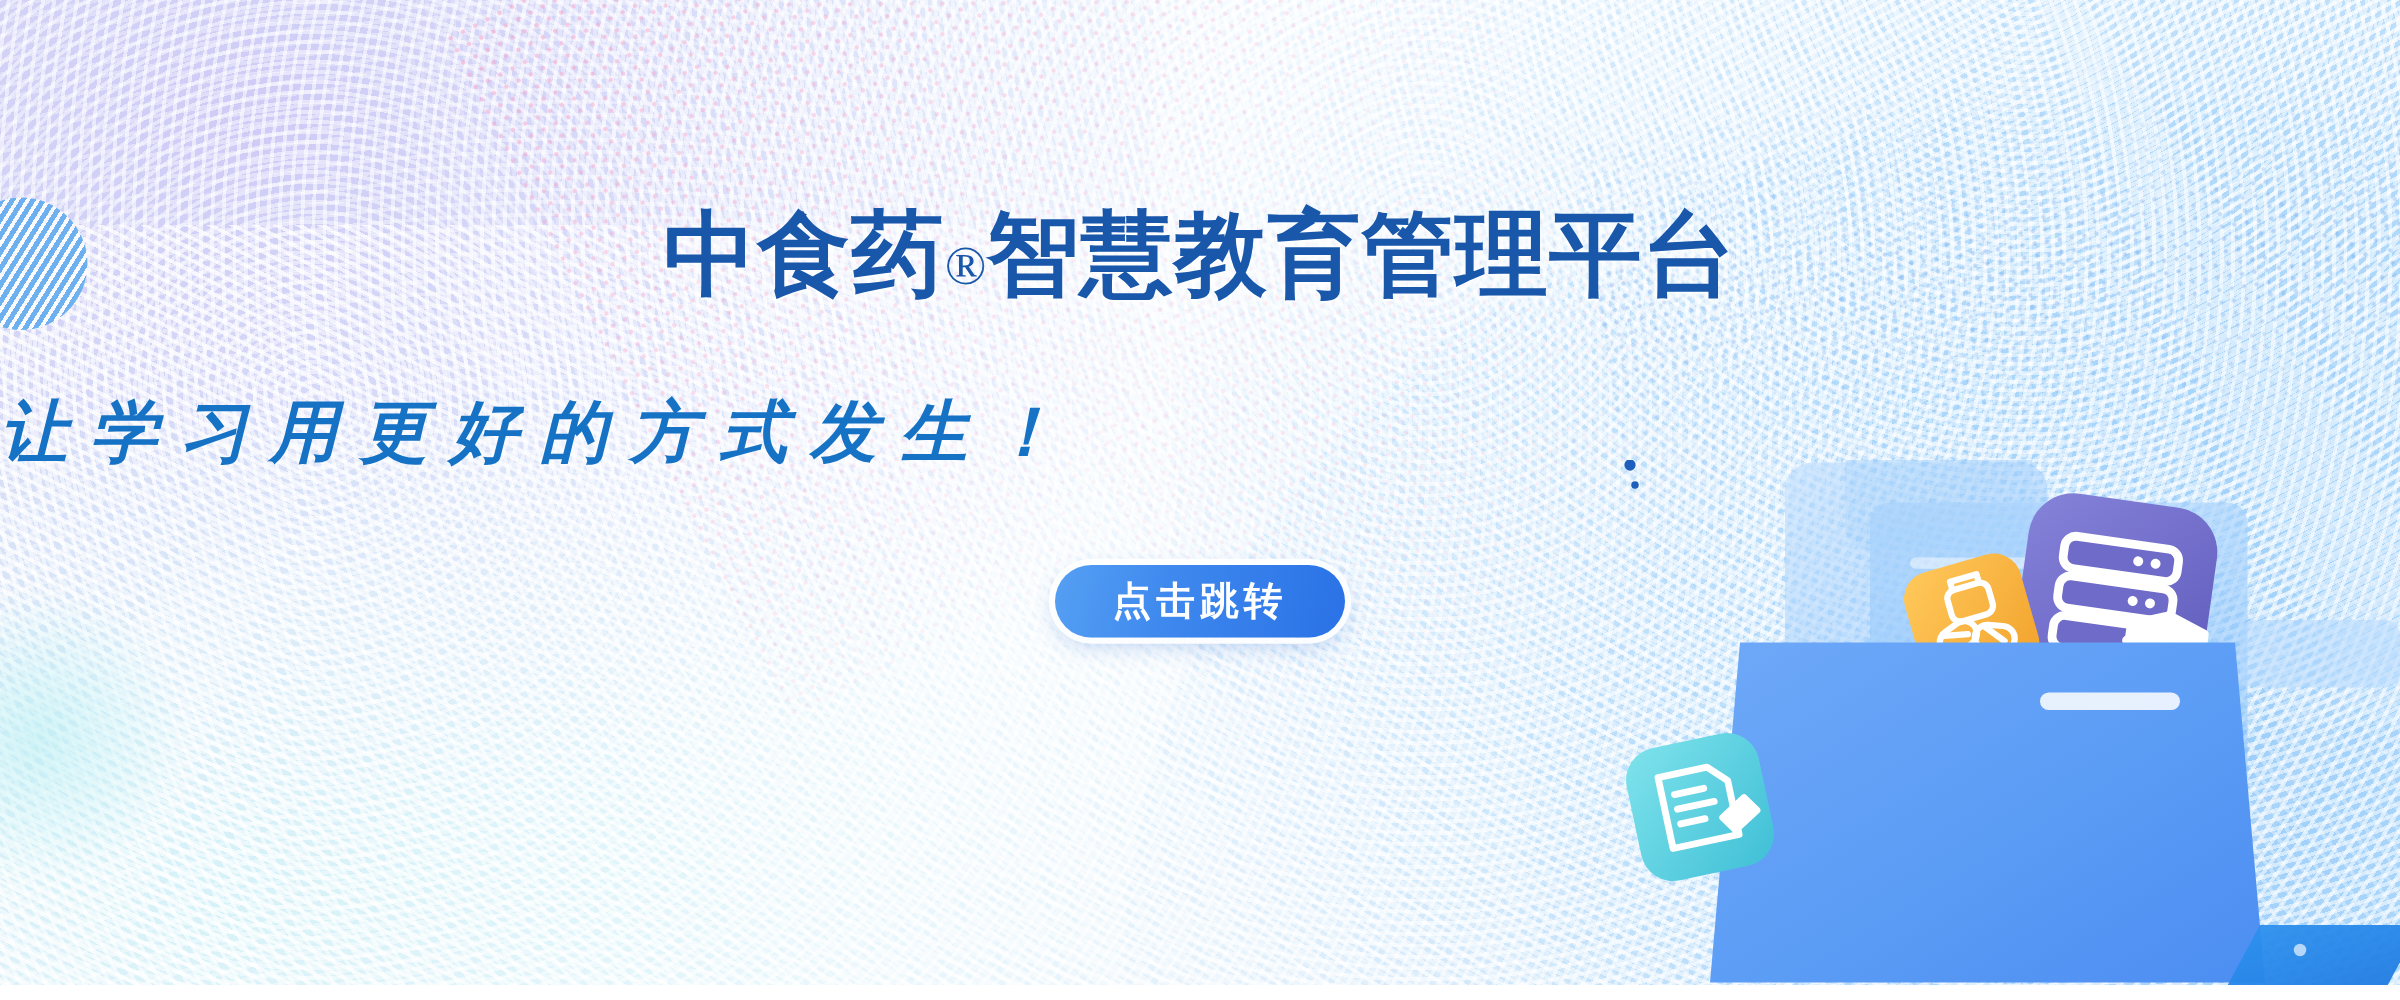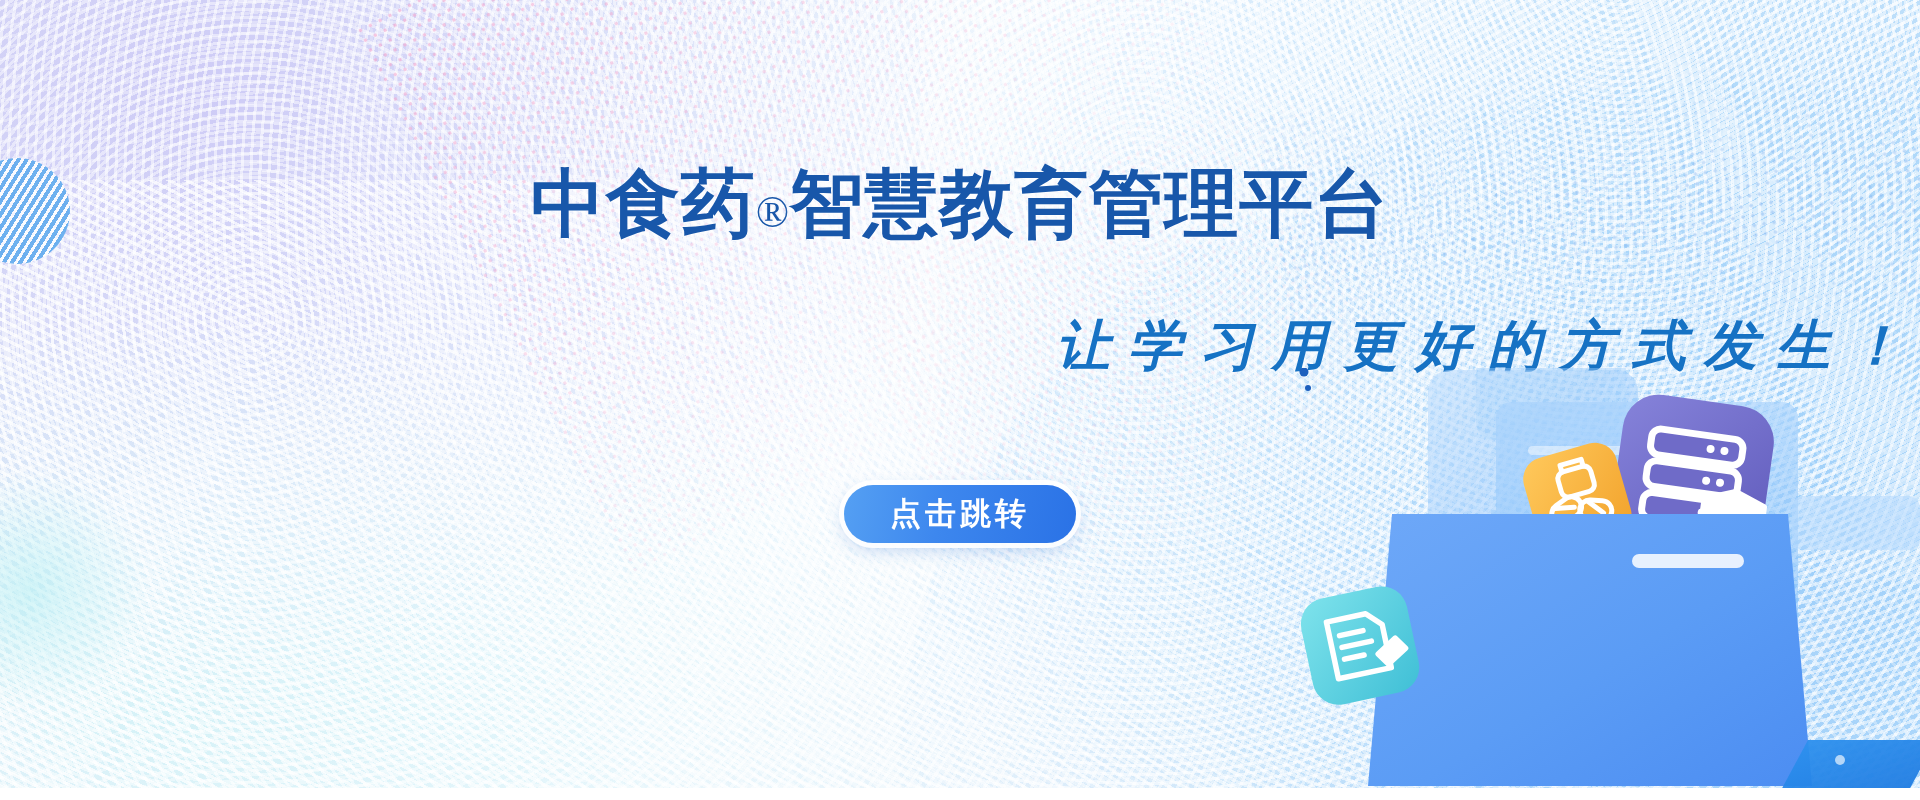--- a/index.html
+++ b/index.html
@@ -178,21 +178,21 @@
   .title .reg{
     font-family:"Liberation Serif","DejaVu Serif",serif;
     font-weight:400;
     font-size:44px;
     vertical-align:2px;
     letter-spacing:0;
   }
 
   .subtitle{
     position:absolute;left:0;right:0;top:310px;
-    text-align:right;
+    text-align:left;
     font-family:Liberation Serif, serif;
     font-style:italic;
     font-weight:700;
     font-size:54px;
     letter-spacing:18px;
     color:#1672c4;
     white-space:nowrap;
     text-shadow:0 2px 8px rgba(255,255,255,.8);
   }
 
@@ -209,21 +209,20 @@
       0 0 0 5px rgba(255,255,255,.92),
       0 6px 18px rgba(40,110,210,.30);
     color:#ffffff;
     font-family:"Liberation Sans","DejaVu Sans",sans-serif;
     font-weight:700;
     font-size:31px;
     letter-spacing:4px;
     cursor:pointer;
     border:none;
     user-select:none;
-    margin-top:33px;
   }
 
   
   .illus{position:absolute;right:0;bottom:0;width:640px;height:420px;}
   .illus svg{display:block;width:640px;height:420px;}
 </style>
 </head>
 <body>
 
 <div id="banner">

